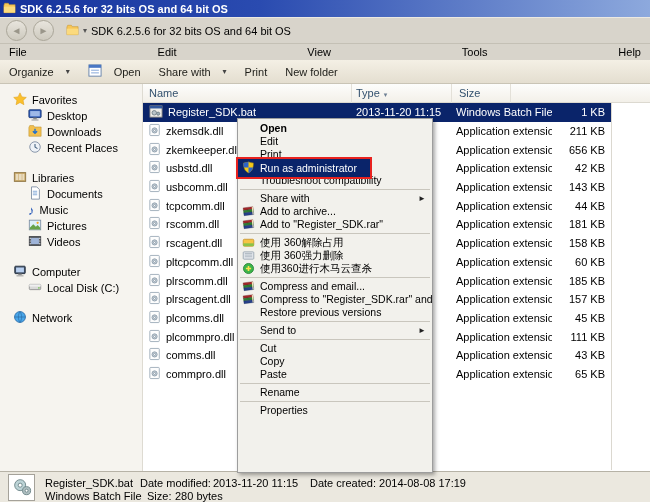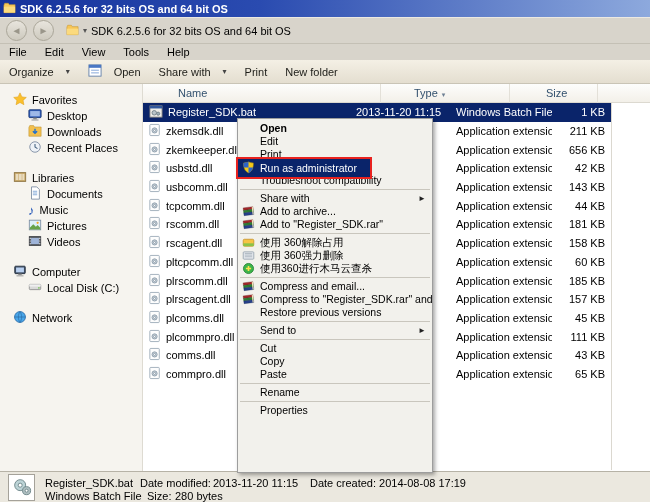--- a/index.html
+++ b/index.html
@@ -18,21 +18,21 @@
     background:#d8d4cb; border-top:1px solid #ece9e2; border-bottom:1px solid #c4c0b5;
     display:flex; align-items:center; }
   .navcircle { width:21px; height:21px; border-radius:50%; background:linear-gradient(#e8e5dd,#cdc9be);
     border:1px solid #aaa699; margin-left:6px; display:flex; align-items:center; justify-content:center;
     color:#9a968a; font-size:10px; }
   .addr { display:flex; align-items:center; gap:4px; margin-left:12px; }
   .addr .caret { font-size:8px; color:#555; }
 
   
   .menubar { position:absolute; left:0; top:44px; width:650px; height:16px;
-    background:#d8d4cb; display:flex; align-items:center; }
+    background:#d8d4cb; display:flex; align-items:center;justify-content:space-between; }
   .menubar span { padding:0 9px; }
 
   
   .toolbar { position:absolute; left:0; top:60px; width:650px; height:24px;
     background:linear-gradient(#f4f0e5,#e4ded0); border-bottom:1px solid #c9c4b6;
     display:flex; align-items:center; color:#1d1d18; }
   .tbtn { display:flex; align-items:center; gap:12px; padding:0 9px; height:22px; }
   .tbtn .caret { font-size:8px; color:#444; }
 
   
@@ -42,21 +42,21 @@
   .side-row.group { padding-left:13px; margin-top:14px; }
   .side-row.group:first-child { margin-top:0; }
   .side-row.child { padding-left:28px; }
   .side-row svg, .side-row .glyph { flex:0 0 auto; width:14px; text-align:center; }
 
   
   .list { position:absolute; left:143px; top:84px; width:507px; height:387px; background:#fff; }
   .list-header { display:flex; height:19px; background:linear-gradient(#fdfdfc,#f3f0e9);
     border-bottom:1px solid #dcd9d0; color:#33516e; align-items:center; }
   .hcell { height:19px; line-height:19px; padding-left:7px; border-right:1px solid #e3e0d8;
-    white-space:nowrap; overflow:hidden;margin-left:29px; }
+    white-space:nowrap; overflow:hidden; }
   .hcell .sort { font-size:7px; color:#6d7f93; margin-left:4px; }
   .rows { position:relative; }
   .vline { position:absolute; left:468px; top:19px; width:1px; height:367px; background:#dbd8d0; }
   .row { display:flex; height:18.7px; align-items:center; }
   .cell { height:18.7px; display:flex; align-items:center; white-space:nowrap; overflow:hidden; }
   .c-name { width:209px; padding-left:6px; gap:5px; }
   .c-date { width:100px; padding-left:4px; }
   .c-type { width:100px; padding-left:4px; }
   .c-size { width:59px; justify-content:flex-end; padding-right:6px; }
   .row.selected .cell { background:#0a246a; color:#fff; }

